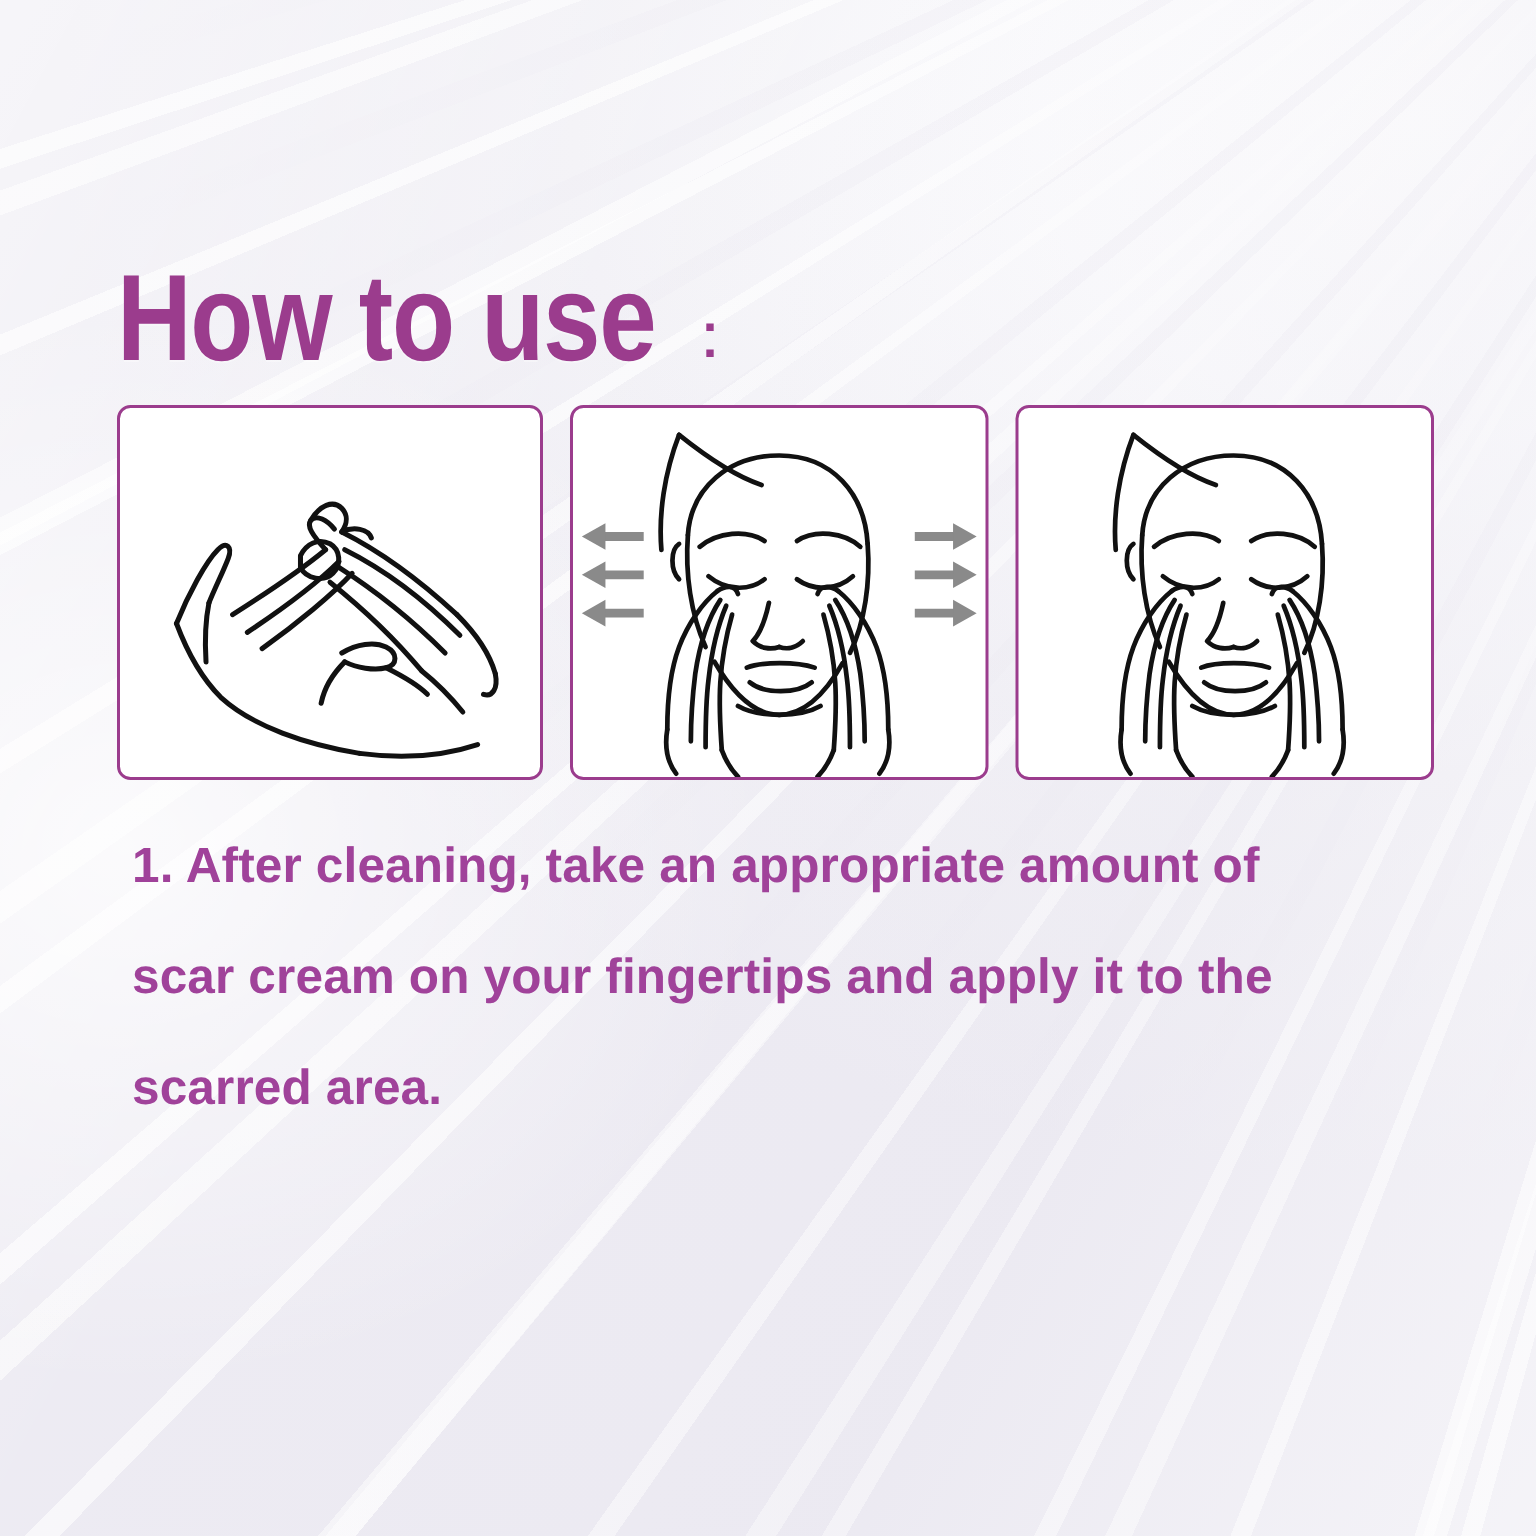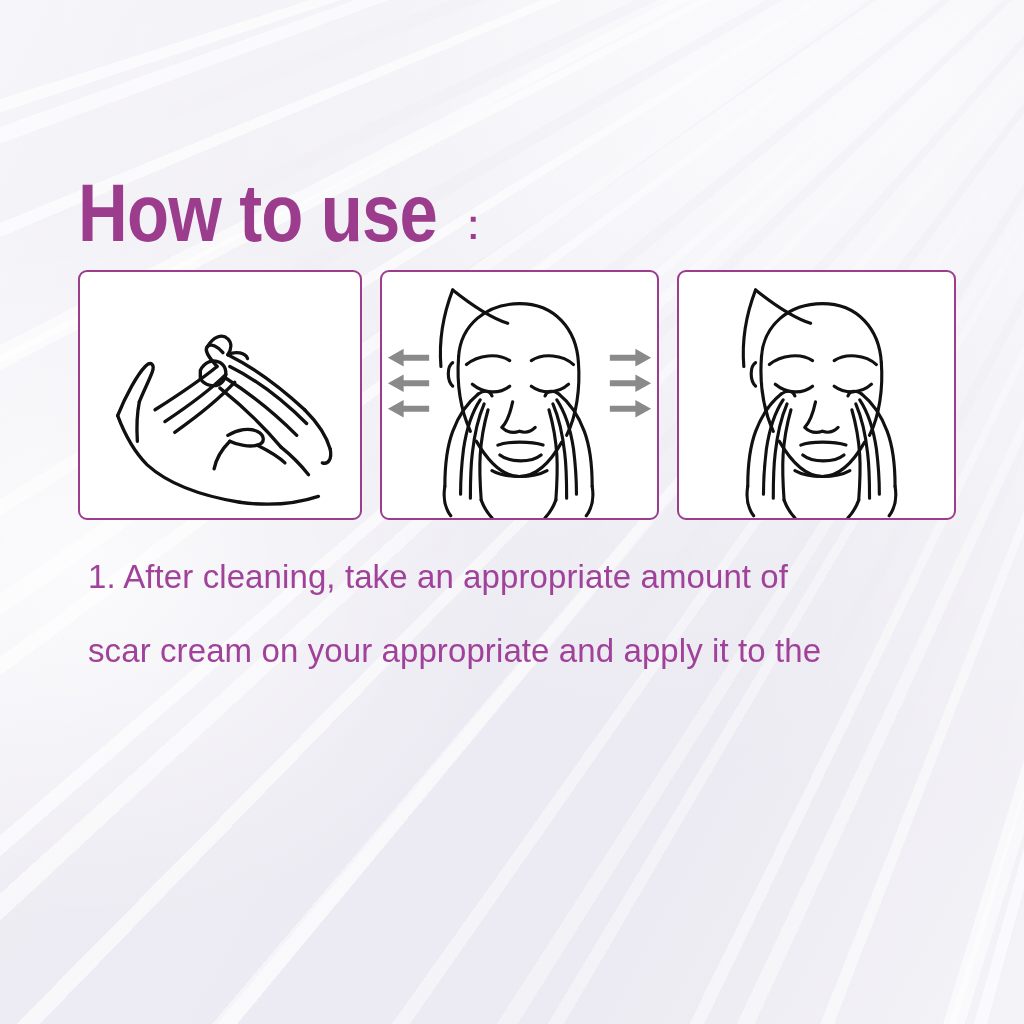--- a/index.html
+++ b/index.html
@@ -120,21 +120,21 @@
     position: absolute;
     left: 88px;
     top: 540px;
     width: 900px;
   }
   .line {
     color: #a0429a;
     font-family: "Liberation Sans", sans-serif;
     font-size: 33px;
     line-height: 74px;
-    font-weight: 400;
+    font-weight: 700;
     letter-spacing: 0.1px;
     white-space: nowrap;
   }
 </style>
 </head>
 <body>
 
 <div id="page">
 
   <div class="bg-base"></div>
@@ -306,16 +306,17 @@
           <path d="M183 232 C180 240 176 246 172 250"></path>
           <path d="M186 124 C180 120 174 120 172 126"></path>
         </g>
       </svg>
     </div>
 
   </div>
 
   <div class="instructions">
     <div class="line">1. After cleaning, take an appropriate amount of</div>
-    <div class="line">scar cream on your appropriate and apply it to the</div>
+    <div class="line">scar cream on your fingertips and apply it to the</div>
+    <div class="line">scarred area.</div>
   </div>
 
 </div>
 
 </body></html>

